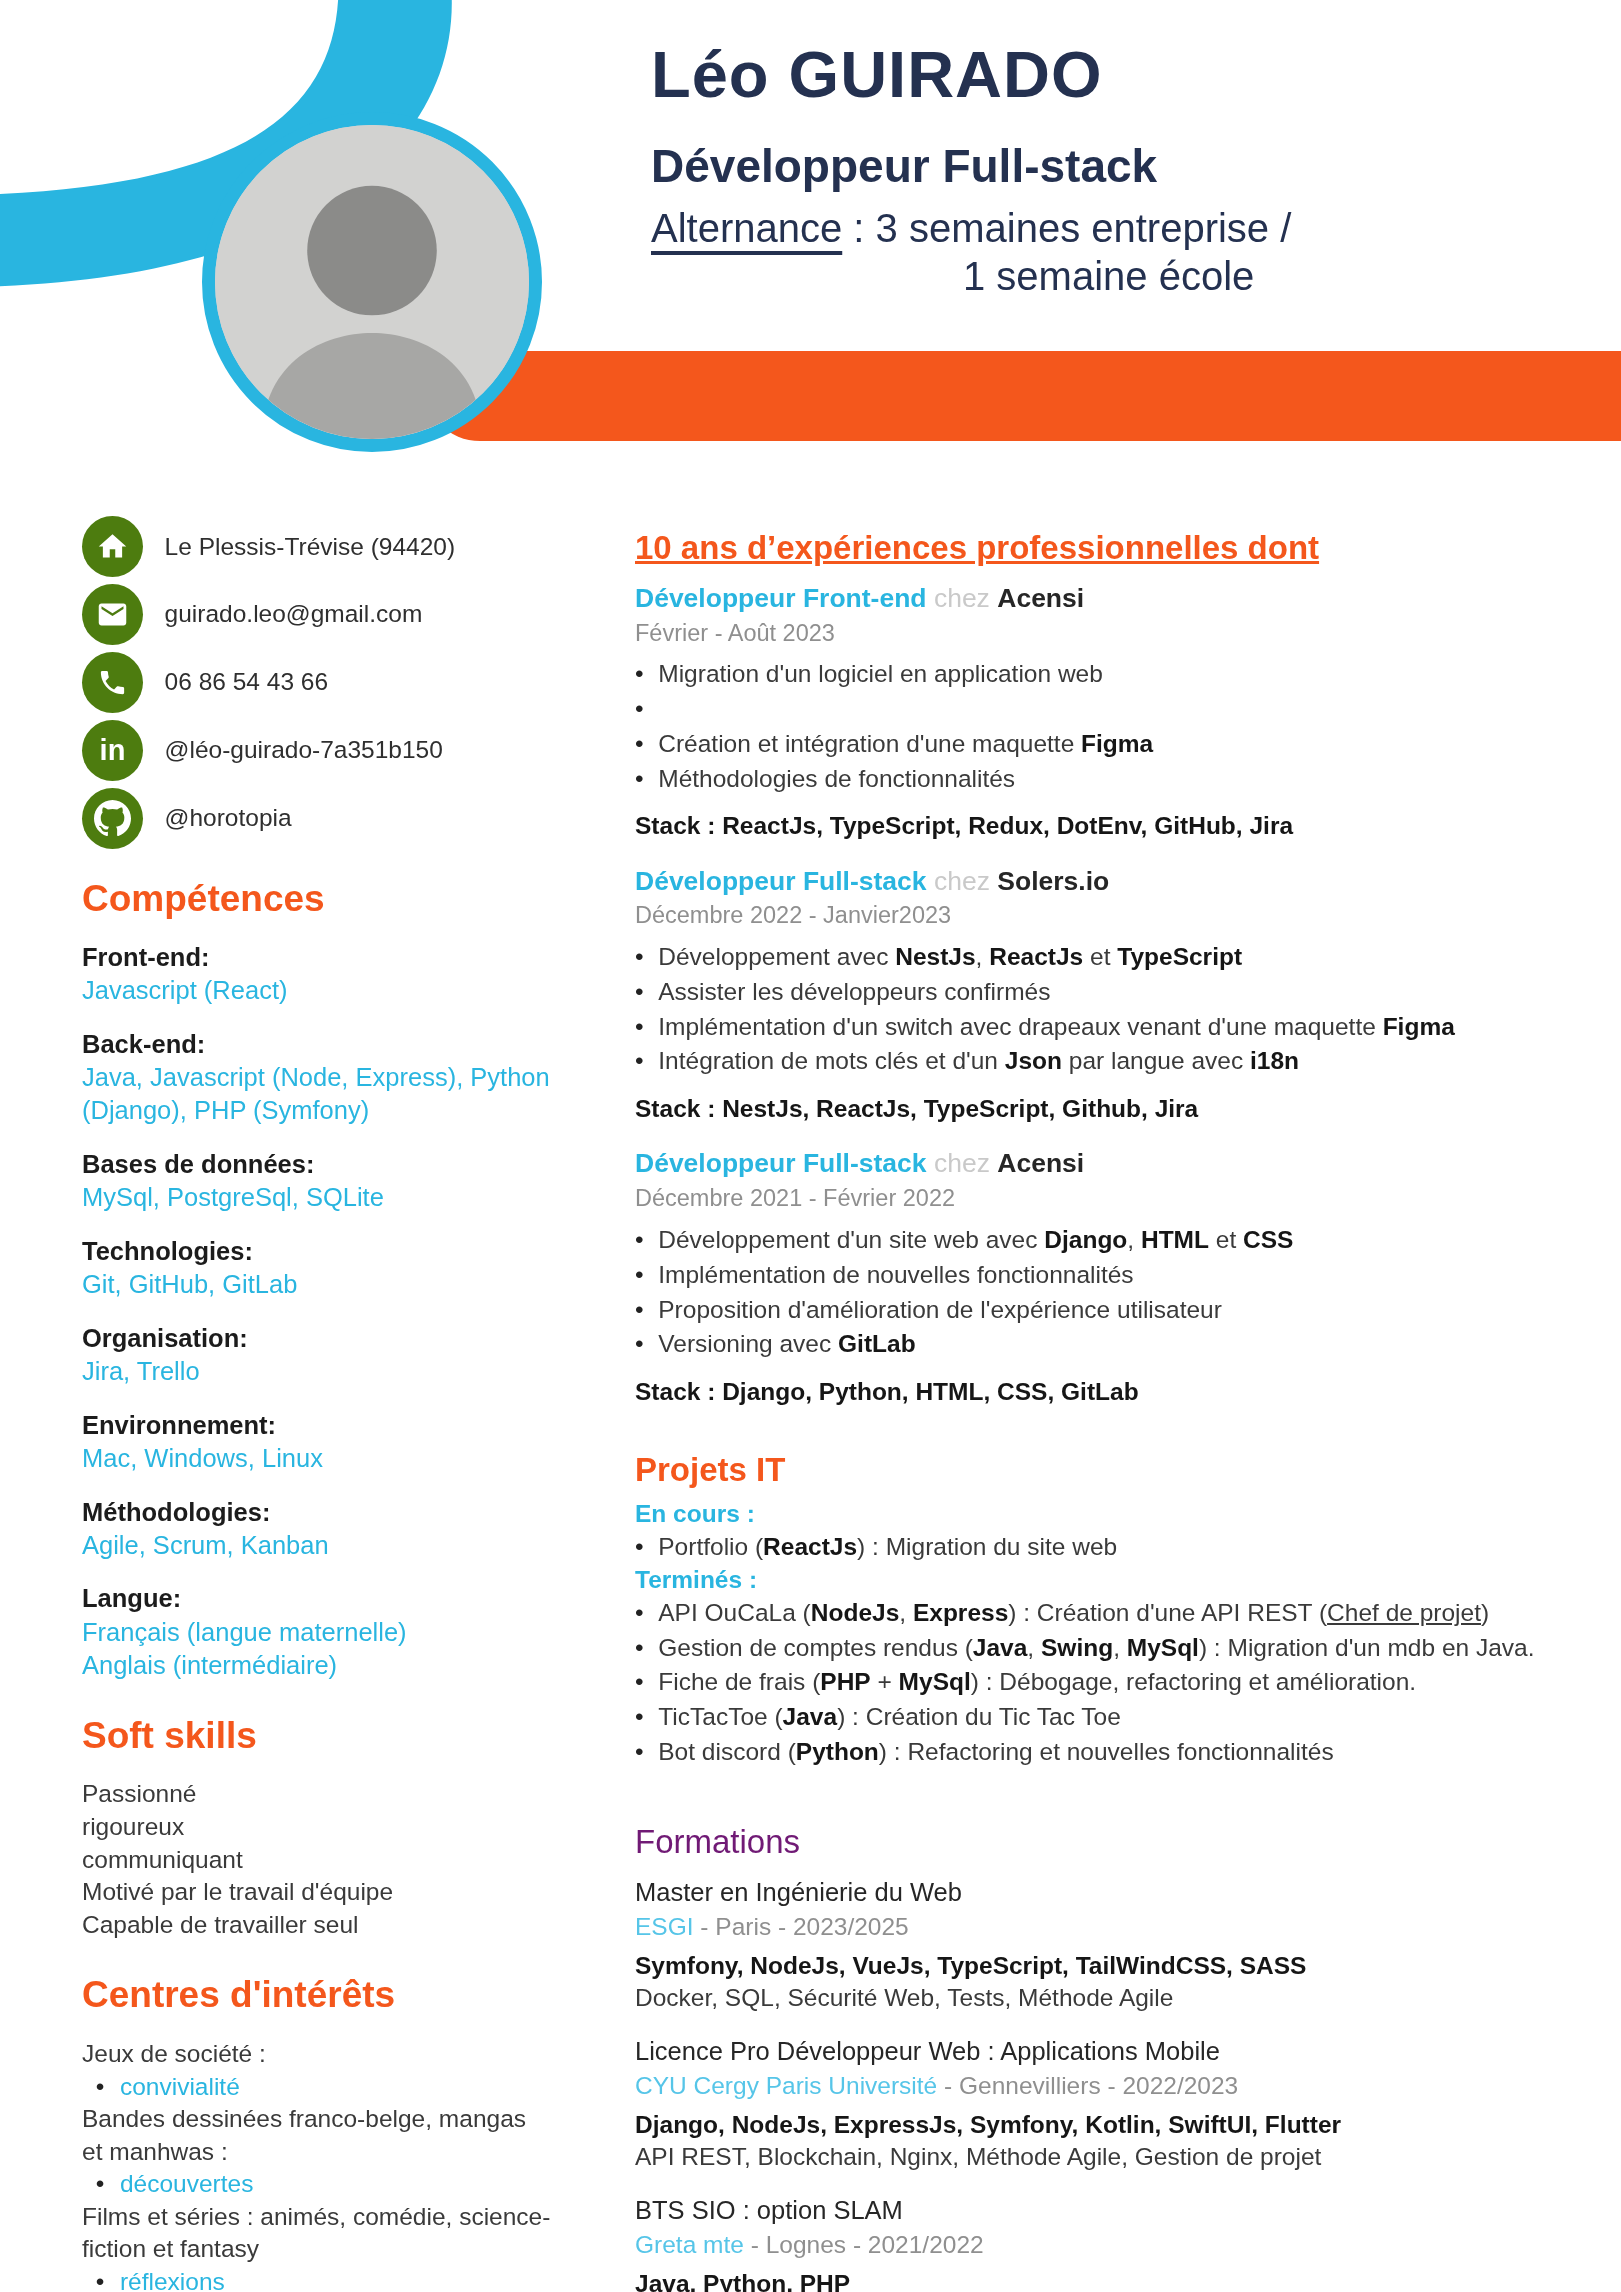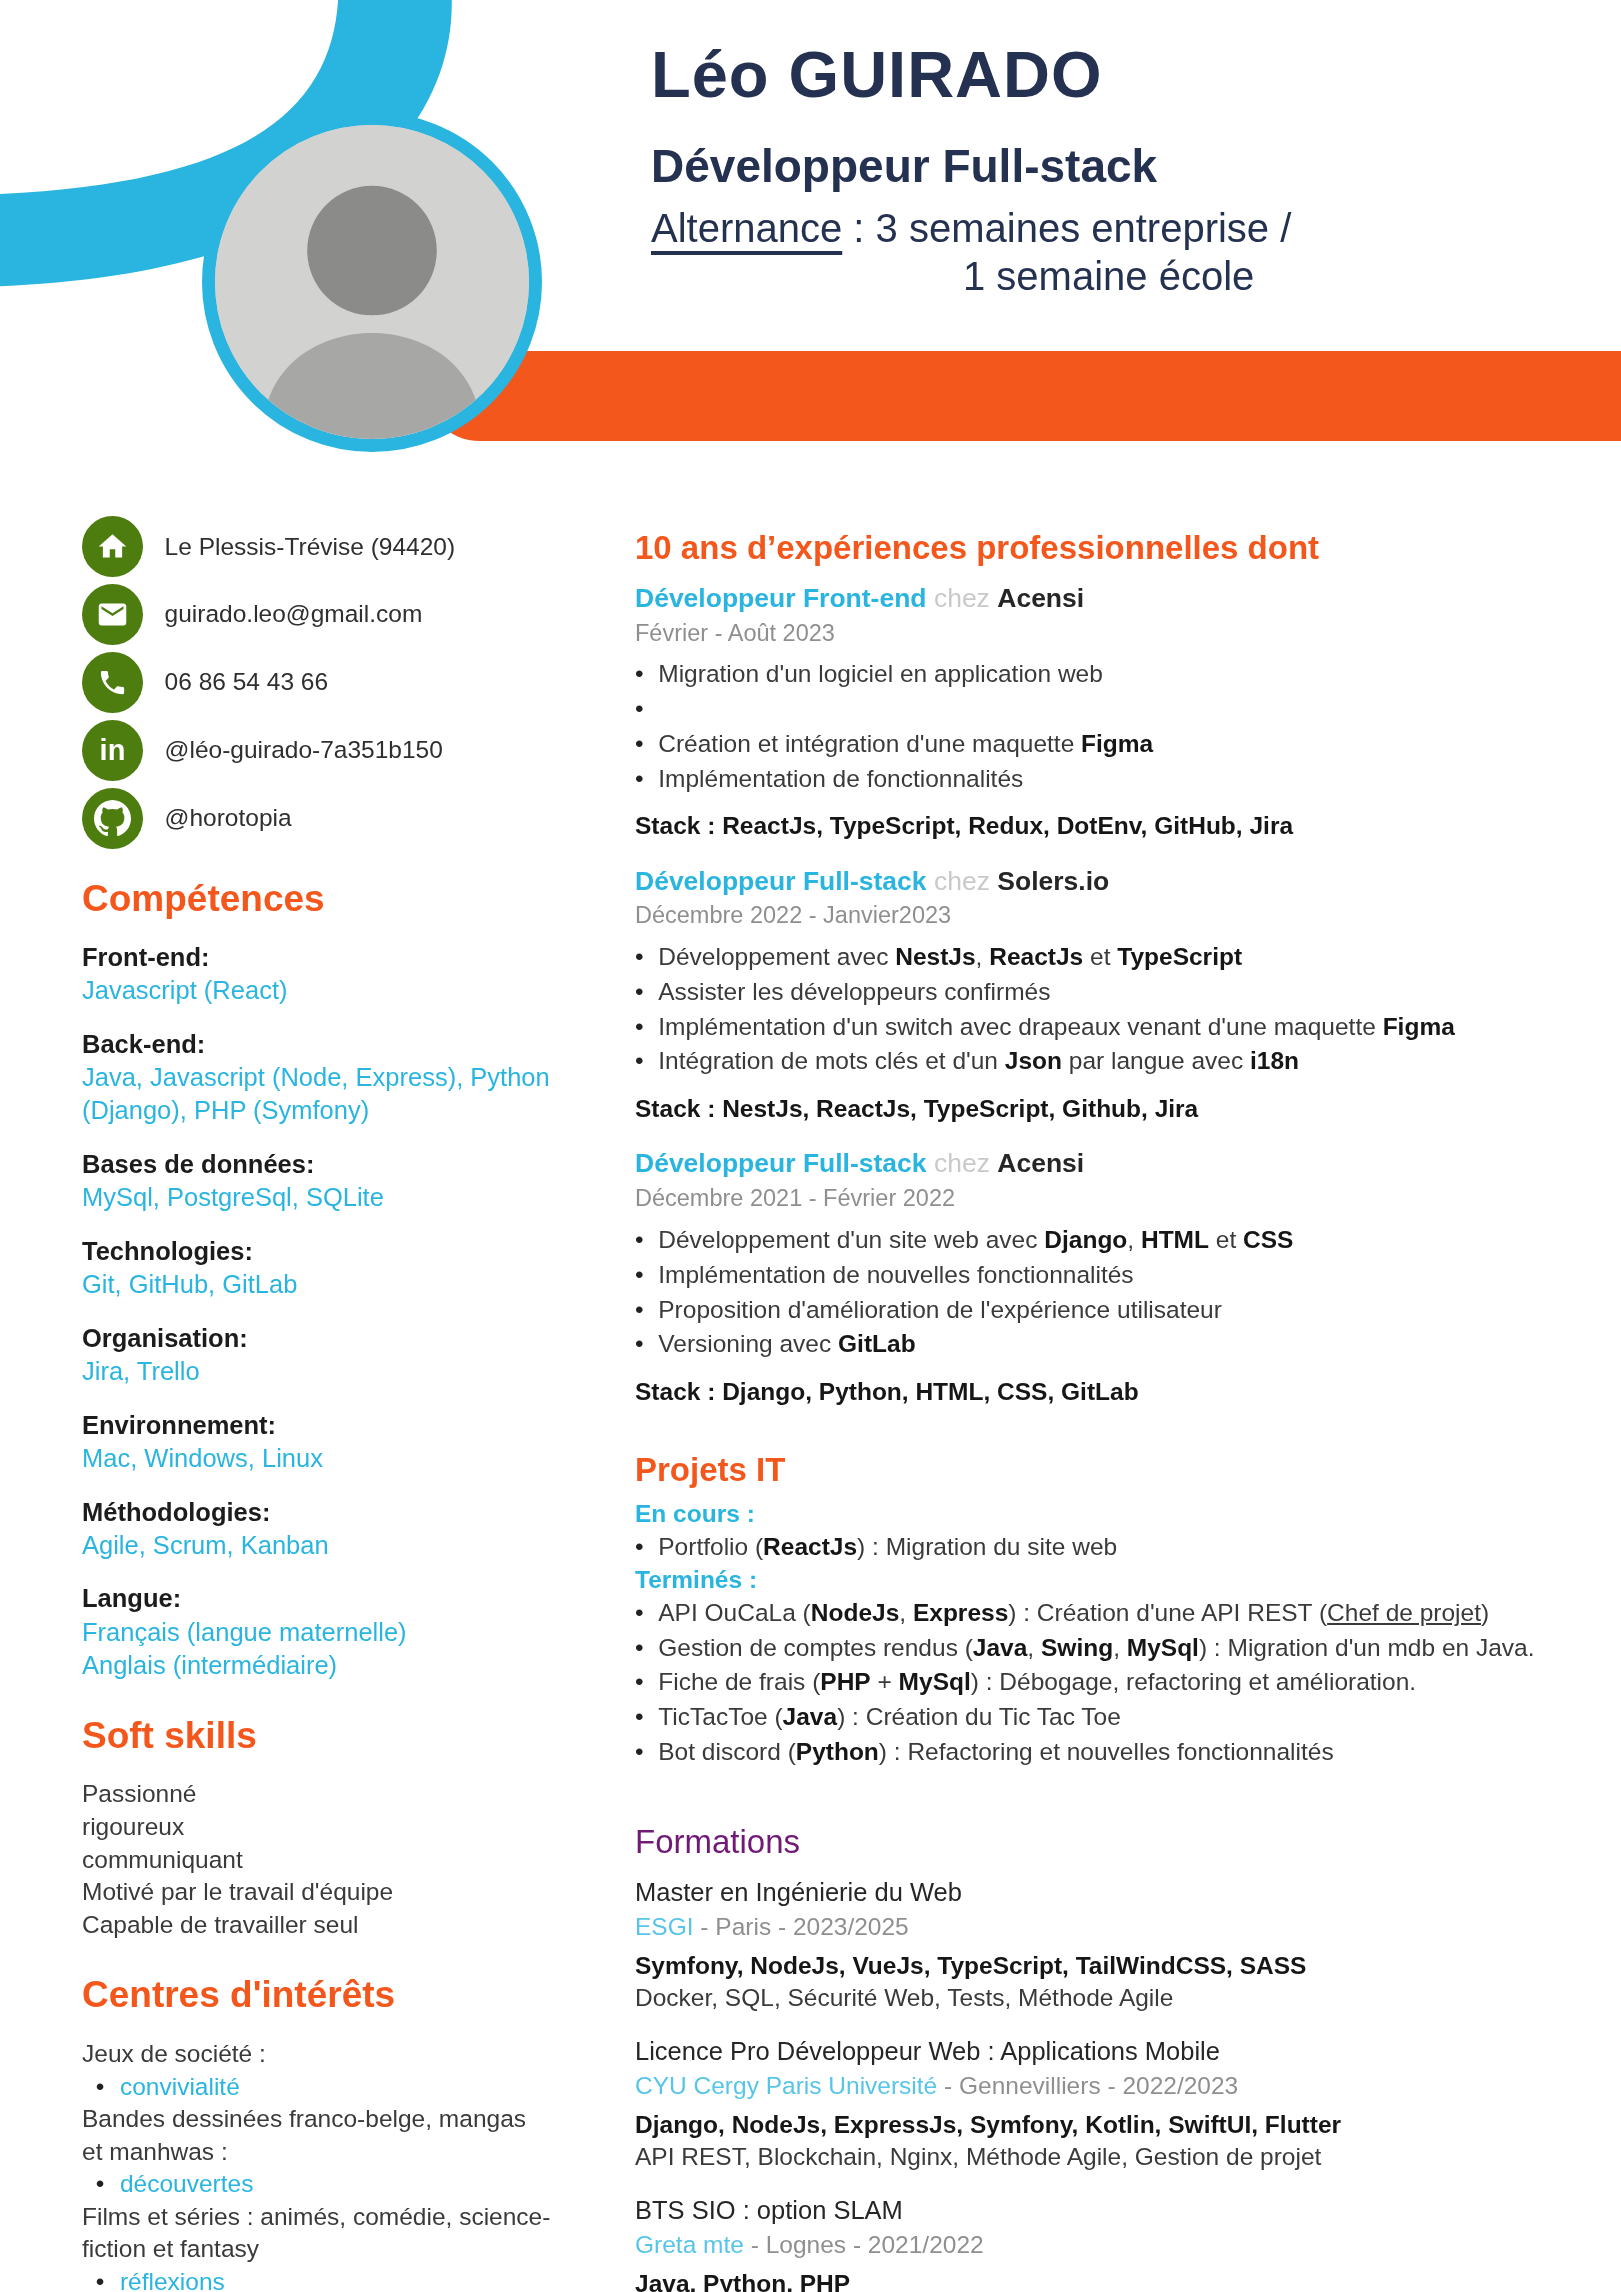--- a/index.html
+++ b/index.html
@@ -38,21 +38,21 @@
   .comp-label{font-size:25.5px;font-weight:700;color:#1c1c1c;line-height:1.3;}
   .comp-value{font-size:25.5px;color:#29b5e0;line-height:1.3;white-space:pre-line;}
   .soft-line{font-size:24.5px;color:#3a3a3a;line-height:1.33;}
   .int-text{font-size:24.5px;color:#3a3a3a;line-height:1.33;}
   .int-bullet{display:flex;gap:15.7px;margin-left:13.7px;font-size:24.5px;line-height:1.33;}
   .int-bullet .dot{color:#222;}
   .int-bullet .b-val{color:#29b5e0;}
 
   
   .right-col{position:absolute;left:635px;top:529px;width:931px;z-index:3;}
-  .exp-head{font-size:33px;font-weight:800;color:#f4571c;margin:0 0 15.7px 0;}
+  .exp-head{font-size:33px;font-weight:800;color:#f4571c;margin:0 0 15.7px 0;text-decoration:underline;}
   .job{margin-bottom:25.5px;}
   .job-title{font-size:26.5px;margin-bottom:5.9px;}
   .role{color:#29b5e0;font-weight:600;}
   .chez{color:#c9c9c9;}
   .company{color:#262626;font-weight:700;}
   .period{font-size:23.5px;color:#8f8f8f;margin-bottom:11.8px;}
   .b-row{display:flex;gap:14.7px;font-size:24.5px;color:#3a3a3a;line-height:1.3;margin:2.9px 0;}
   .b-row .dot{color:#222;flex:0 0 auto;}
   .seg-b{font-weight:700;color:#161616;}
   .seg-u{text-decoration:underline;}
@@ -250,21 +250,21 @@
               <span class="dot">•</span>
             </div>
 
             <div class="b-row">
               <span class="dot">•</span>
               <span><span>Création et intégration d'une maquette </span><span class="seg-b">Figma</span></span>
             </div>
 
             <div class="b-row">
               <span class="dot">•</span>
-              <span><span>Implémentation de fonctionnalités</span></span>
+              <span><span>Méthodologies de fonctionnalités</span></span>
             </div>
           </div>
         <div class="stack">Stack : ReactJs, TypeScript, Redux, DotEnv, GitHub, Jira</div>
       </div>
 
       <div class="job">
         <div class="job-title">
           <span class="role">Développeur Full-stack</span>
           <span class="chez">chez</span>
           <span class="company">Solers.io</span>

